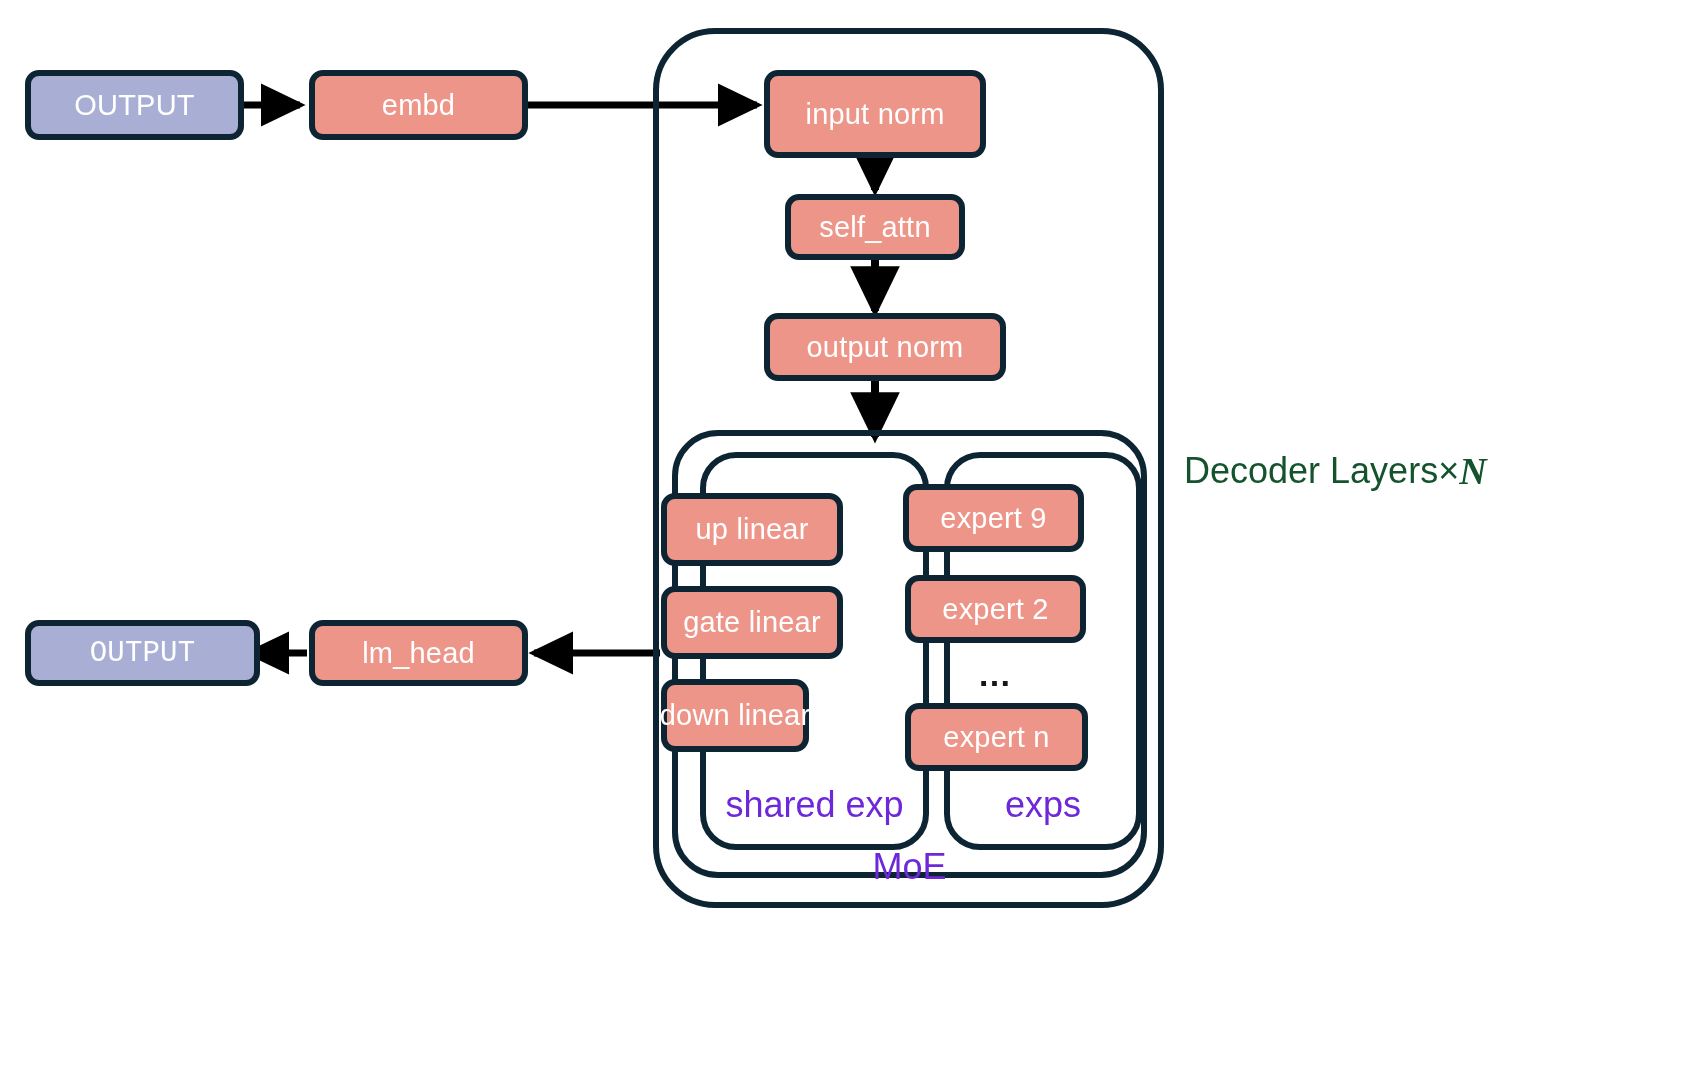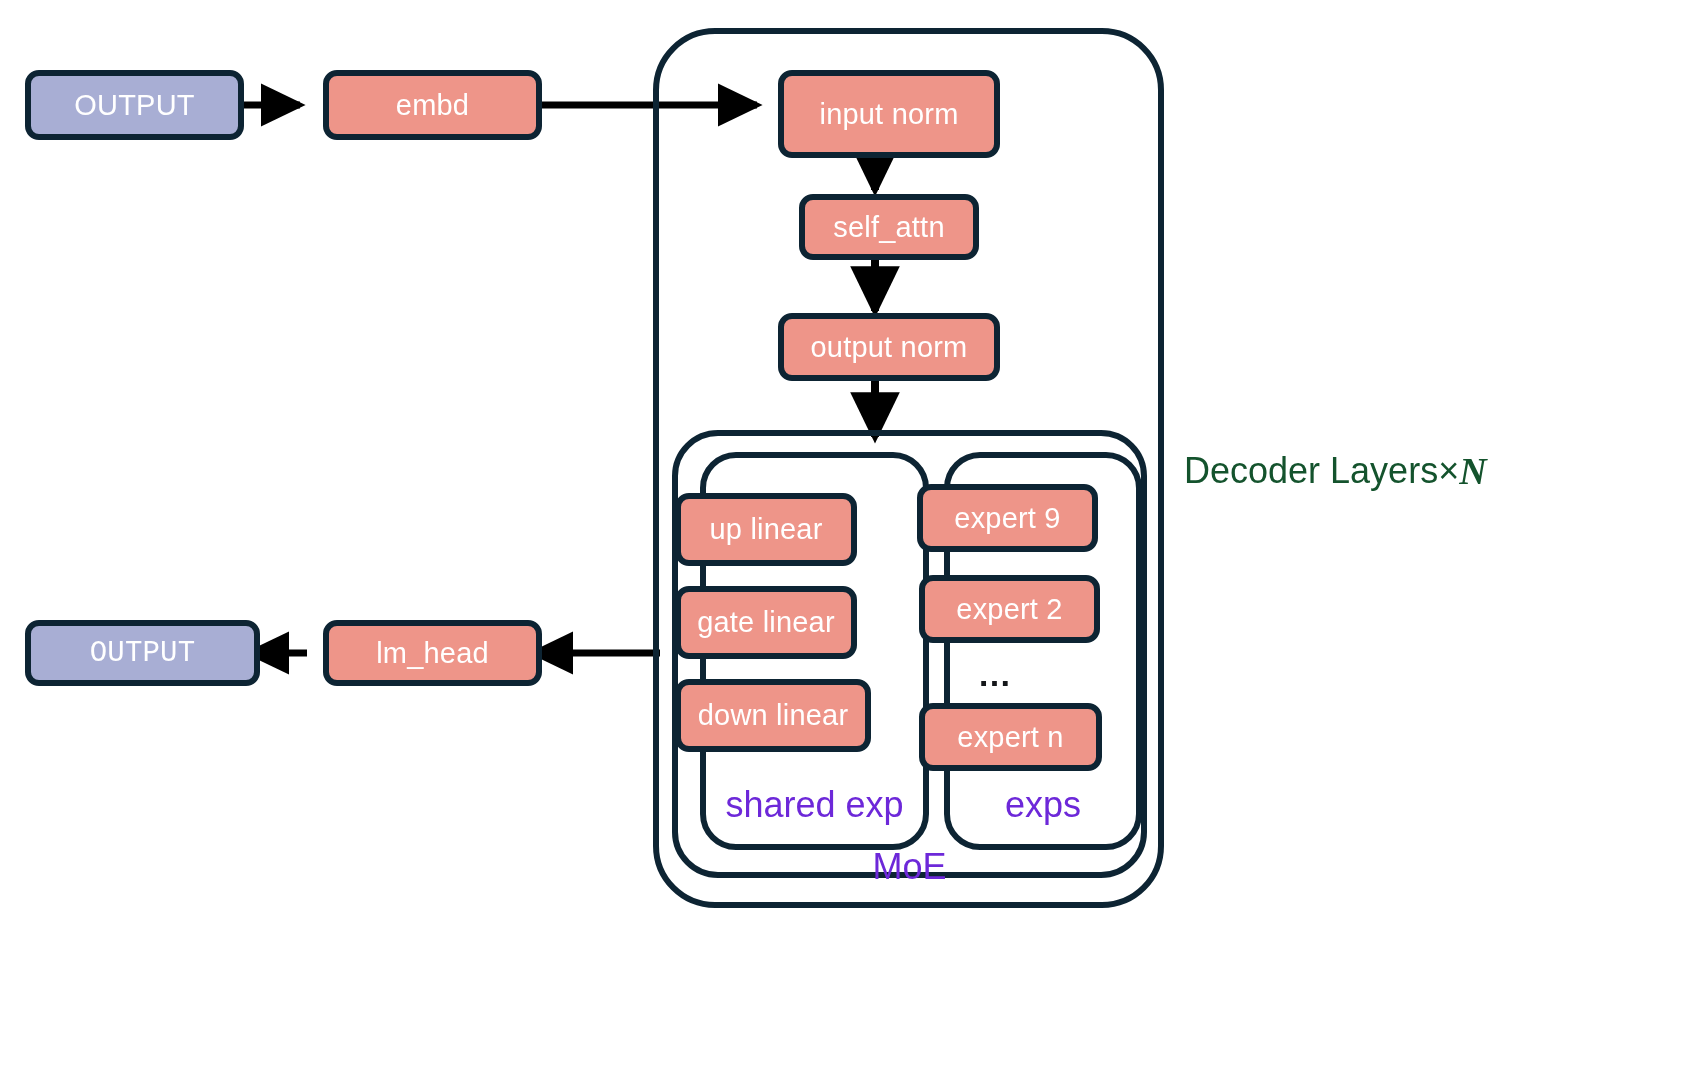--- a/index.html
+++ b/index.html
@@ -34,21 +34,21 @@
     border-radius: 14px;
     display: flex;
     align-items: center;
     justify-content: center;
     color: #ffffff;
     font-size: 29px;
     letter-spacing: .2px;
     line-height: 1;
     white-space: nowrap;
   }
-  .node.salmon { background: #ee9589; margin-left: 14px; }
+  .node.salmon { background: #ee9589; }
   .node.periwinkle { background: #a8aed4; }
 
   
   .group {
     position: absolute;
     box-sizing: border-box;
     border: 6px solid #0d2433;
     background: transparent;
   }
   .group-label {
@@ -140,27 +140,27 @@
   <div class="group-label" style="left:944px; top:787px; width:198px;">exps</div>
 
   <div class="node periwinkle" style="left:25px; top:70px; width:219px; height:70px;">OUTPUT</div>
 
   <div class="node salmon" style="left:309px; top:70px; width:219px; height:70px;">embd</div>
 
   <div class="node salmon" style="left:764px; top:70px; width:222px; height:88px;">input norm</div>
 
   <div class="node salmon" style="left:785px; top:194px; width:180px; height:66px;">self_attn</div>
 
-  <div class="node salmon" style="left:764px; top:313px; width:222px; height:68px;">output norm</div>
+  <div class="node salmon" style="left:764px; top:313px; width:242px; height:68px;">output norm</div>
 
   <div class="node salmon" style="left:661px; top:493px; width:182px; height:73px;">up linear</div>
 
   <div class="node salmon" style="left:661px; top:586px; width:182px; height:73px;">gate linear</div>
 
-  <div class="node salmon" style="left:661px; top:679px; width:196px; height:73px;">down linear</div>
+  <div class="node salmon" style="left:661px; top:679px; width:148px; height:73px;">down linear</div>
 
   <div class="node salmon" style="left:903px; top:484px; width:181px; height:68px;">expert 9</div>
 
   <div class="node salmon" style="left:905px; top:575px; width:181px; height:68px;">expert 2</div>
 
   <div class="ellipsis" style="left:905px; top:657px; width:181px; text-align:center;">…</div>
 
   <div class="node salmon" style="left:905px; top:703px; width:183px; height:68px;">expert n</div>
 
   <div class="node salmon" style="left:309px; top:620px; width:219px; height:66px;">lm_head</div>

